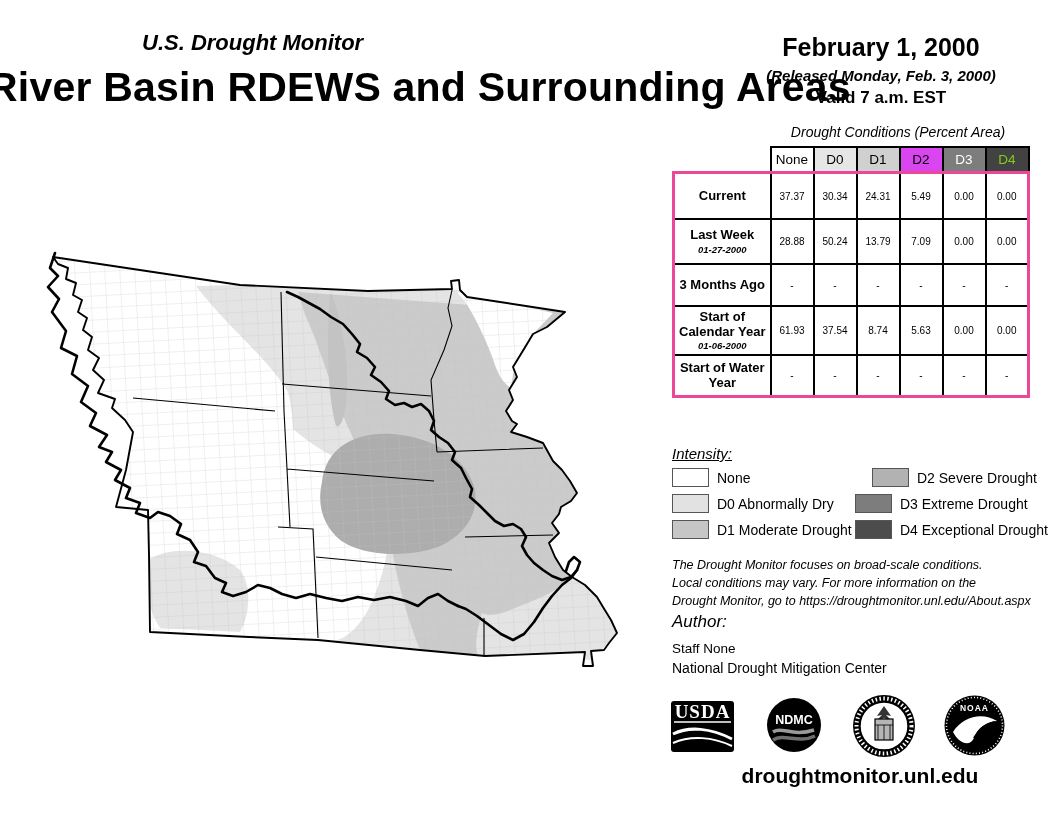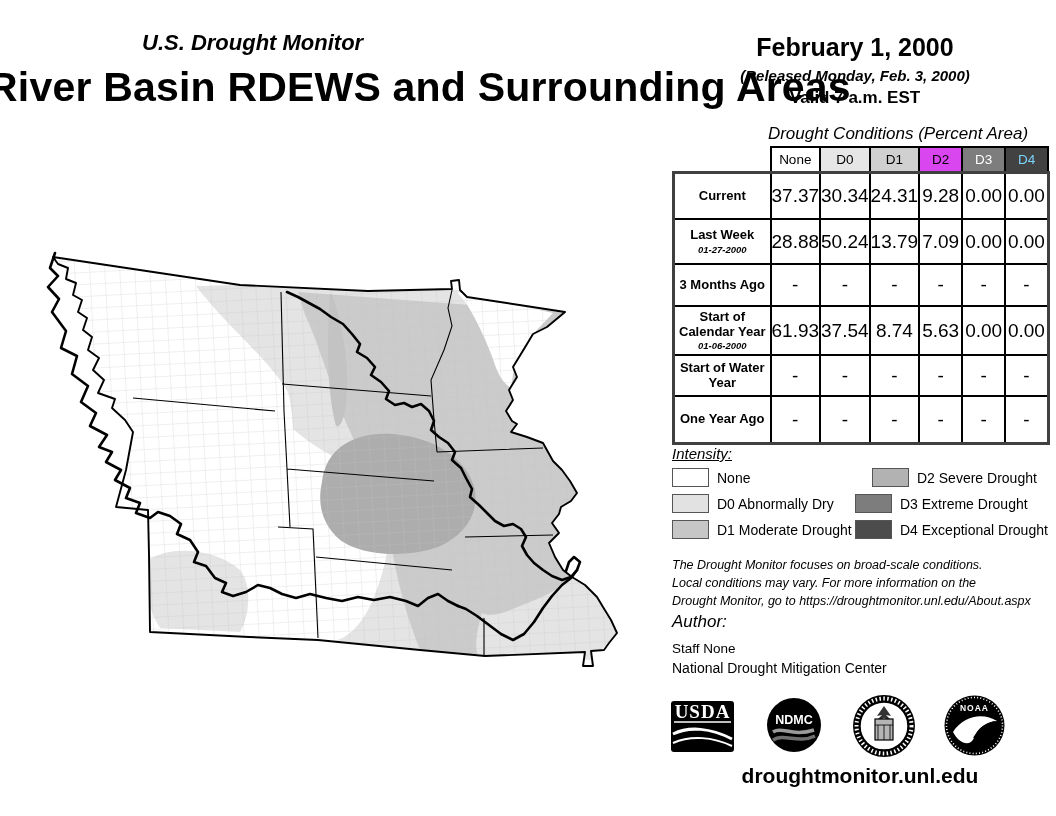--- a/index.html
+++ b/index.html
@@ -2,39 +2,39 @@
 <html><head>
 <meta charset="utf-8">
 <style>
   html,body{margin:0;padding:0;}
   body{width:1056px;height:816px;background:#fff;font-family:"Liberation Sans",sans-serif;color:#000;}
   .page{position:relative;width:1056px;height:816px;overflow:hidden;background:#fff;border-radius:21px;}
 
   
   .usdm-title{position:absolute;left:142px;top:30px;font-size:22px;font-weight:bold;font-style:italic;white-space:nowrap;z-index:2;}
   .map-title{position:absolute;left:-12px;top:64px;font-size:41px;font-weight:bold;white-space:nowrap;letter-spacing:0.2px;z-index:6;}
-  .datebox{position:absolute;left:705px;top:33px;width:300px;text-align:center;z-index:4;}
+  .datebox{position:absolute;left:731px;top:33px;width:300px;text-align:center;z-index:4;}
   .date-main{font-size:25px;font-weight:bold;}
   .date-released{font-size:15px;font-weight:bold;font-style:italic;margin-top:5px;}
   .date-valid{font-size:17px;font-weight:bold;margin-top:4px;}
 
   
-  .tbl-heading{position:absolute;left:752px;top:124px;width:292px;text-align:center;font-size:17px;font-style:italic;}
+  .tbl-heading{position:absolute;left:752px;top:124px;width:292px;text-align:center;font-size:14px;font-style:italic;}
   table.cond{position:absolute;left:672px;top:146px;border-collapse:collapse;table-layout:fixed;}
   table.cond th,table.cond td{border:2px solid #000;padding:0;}
   table.cond thead th{height:23px;font-size:13.5px;font-weight:normal;text-align:center;}
   table.cond thead th.empty{border:none;background:#fff;}
-  table.cond tbody{border:3px solid #404040;}
+  table.cond tbody{border:3px solid #ec4899;}
   th.c-none{background:#ffffff;}
   th.c-d0{background:#e6e6e6;}
   th.c-d1{background:#d0d0d0;}
   th.c-d2{background:#d946ef;}
   th.c-d3{background:#7d7d7d;color:#fff;}
-  th.c-d4{background:#424242;color:#7dd3fc;}
-  td.val{font-size:19px;text-align:center;background:#fff;}
+  th.c-d4{background:#424242;color:#84cc16;}
+  td.val{font-size:10px;text-align:center;background:#fff;}
   td.rowlabel{text-align:center;background:#fff;padding:2px 3px;}
   .rl{font-weight:bold;font-size:13px;line-height:1.15;}
   .rsub{font-weight:bold;font-style:italic;font-size:9.5px;margin-top:1px;}
   .rsub:empty{display:none;}
   tr.r0 td{height:44px;} tr.r1 td{height:43px;} tr.r2 td{height:40px;}
   tr.r3 td{height:47px;} tr.r4 td{height:39px;} tr.r5 td{height:45px;}
 
   
   .legend-heading{position:absolute;left:672px;top:445px;font-size:15px;font-style:italic;text-decoration:underline;}
   .leg-item{position:absolute;display:flex;align-items:center;gap:8px;}
@@ -143,21 +143,21 @@
       </tr>
     </thead>
     <tbody>
       <tr class="r0">
         <td class="rowlabel">
             <div class="rl">Current</div>
           </td>
         <td class="val">37.37</td>
         <td class="val">30.34</td>
         <td class="val">24.31</td>
-        <td class="val">9.28</td>
+        <td class="val">5.49</td>
         <td class="val">0.00</td>
         <td class="val">0.00</td>
       </tr>
       <tr class="r1">
         <td class="rowlabel">
             <div class="rl">Last Week</div>
             <div class="rsub">01-27-2000</div>
           </td>
         <td class="val">28.88</td>
         <td class="val">50.24</td>
@@ -185,31 +185,20 @@
         <td class="val">61.93</td>
         <td class="val">37.54</td>
         <td class="val">8.74</td>
         <td class="val">5.63</td>
         <td class="val">0.00</td>
         <td class="val">0.00</td>
       </tr>
       <tr class="r4">
         <td class="rowlabel">
             <div class="rl">Start of Water Year</div>
-          </td>
-        <td class="val">-</td>
-        <td class="val">-</td>
-        <td class="val">-</td>
-        <td class="val">-</td>
-        <td class="val">-</td>
-        <td class="val">-</td>
-      </tr>
-      <tr class="r5">
-        <td class="rowlabel">
-            <div class="rl">One Year Ago</div>
           </td>
         <td class="val">-</td>
         <td class="val">-</td>
         <td class="val">-</td>
         <td class="val">-</td>
         <td class="val">-</td>
         <td class="val">-</td>
       </tr>
     </tbody>
   </table>

